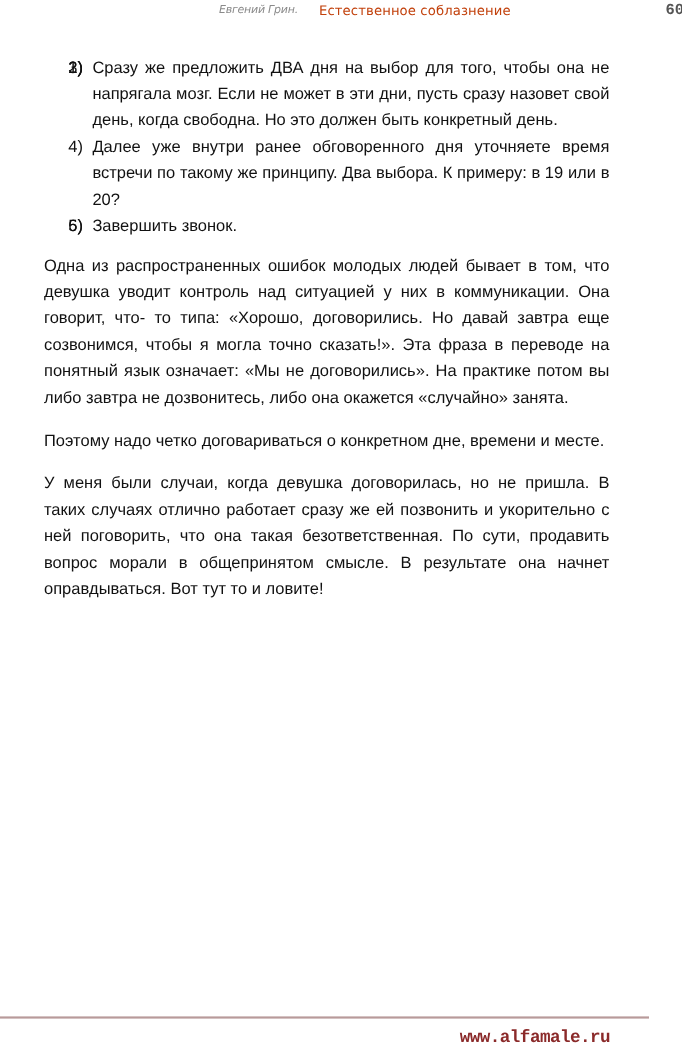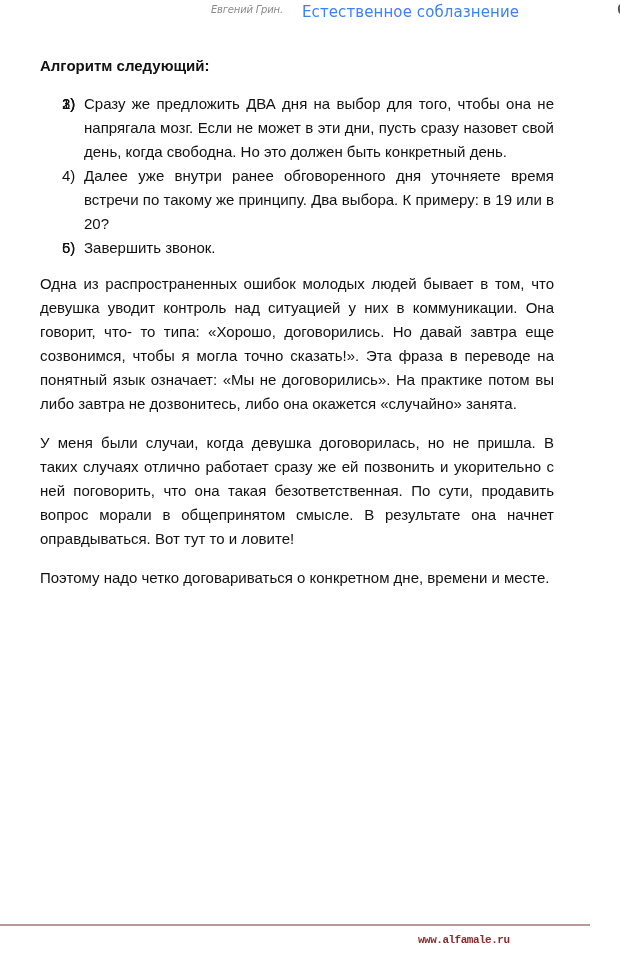--- a/index.html
+++ b/index.html
@@ -11,41 +11,41 @@
       width: 620px;
       height: 959px;
       position: relative;
       overflow: hidden;
       font-family: "Liberation Sans", sans-serif;
       color: #111111;
     }
     .running-header {
       position: absolute;
       top: 2px;
-      left: 16px;
+      left: 4px;
       width: 570px;
       height: 20px;
     }
     .header-author {
       position: absolute;
       left: 195px;
       top: 2px;
       font-family: "DejaVu Sans", sans-serif;
       font-style: italic;
       font-size: 10px;
       color: #8a8a8a;
       letter-spacing: -0.2px;
     }
     .header-title {
       position: absolute;
       left: 286px;
       top: 1px;
       font-family: "DejaVu Sans", sans-serif;
-      font-size: 15px;
-      color: #3b82f6;
+      font-size: 12px;
+      color: #c2410c;
       letter-spacing: 0.1px;
     }
     .page-number {
       position: absolute;
       left: 601px;
       top: 0px;
       font-family: Liberation Mono, monospace;
       font-weight: bold;
       font-size: 14px;
       color: #555555;
@@ -105,36 +105,35 @@
       text-decoration: underline;
       letter-spacing: -0.5px;
       margin-top: 40px;
     }
     .footer-link-right {
       position: absolute;
       left: 418px;
       top: 934px;
       font-family: "Liberation Mono", monospace;
       font-weight: bold;
-      font-size: 11px;
+      font-size: 16px;
       color: #8b2a2a;
       letter-spacing: -0.5px;
     }
   </style>
 </head>
 <body>
 
 <div class="running-header">
   <span class="header-author">Евгений Грин.</span>
   <span class="header-title">Естественное соблазнение</span>
   <span class="page-number">60</span>
 </div>
 
 <div class="content">
-  <div class="section-heading">Алгоритм следующий:</div>
 
   <ol class="steps">
     <li>
       <span class="num">1)</span>
     </li>
     <li>
       <span class="num">2)</span>
     </li>
     <li>
       <span class="num">3)</span>
@@ -147,19 +146,19 @@
     <li>
       <span class="num">5)</span>
     </li>
     <li>
       <span class="num">6)</span>
       <span>Завершить звонок.</span>
     </li>
   </ol>
 
   <p class="para">Одна из распространенных ошибок молодых людей бывает в том, что девушка уводит контроль над ситуацией у них в коммуникации. Она говорит, что- то типа: «Хорошо, договорились. Но давай завтра еще созвонимся, чтобы я могла точно сказать!». Эта фраза в переводе на понятный язык означает: «Мы не договорились». На практике потом вы либо завтра не дозвонитесь, либо она окажется «случайно» занята.</p>
+  <p class="para">Поэтому надо четко договариваться о конкретном дне, времени и месте.</p>
   <p class="para">У меня были случаи, когда девушка договорилась, но не пришла. В таких случаях отлично работает сразу же ей позвонить и укорительно с ней поговорить, что она такая безответственная. По сути, продавить вопрос морали в общепринятом смысле. В результате она начнет оправдываться. Вот тут то и ловите!</p>
-  <p class="para">Поэтому надо четко договариваться о конкретном дне, времени и месте.</p>
 </div>
 
 <div class="footer-rule"></div>
 <a class="footer-link-left">http://eugeny-grin.livejournal.com/</a>
 <a class="footer-link-right">www.alfamale.ru</a>
 
 </body></html>

